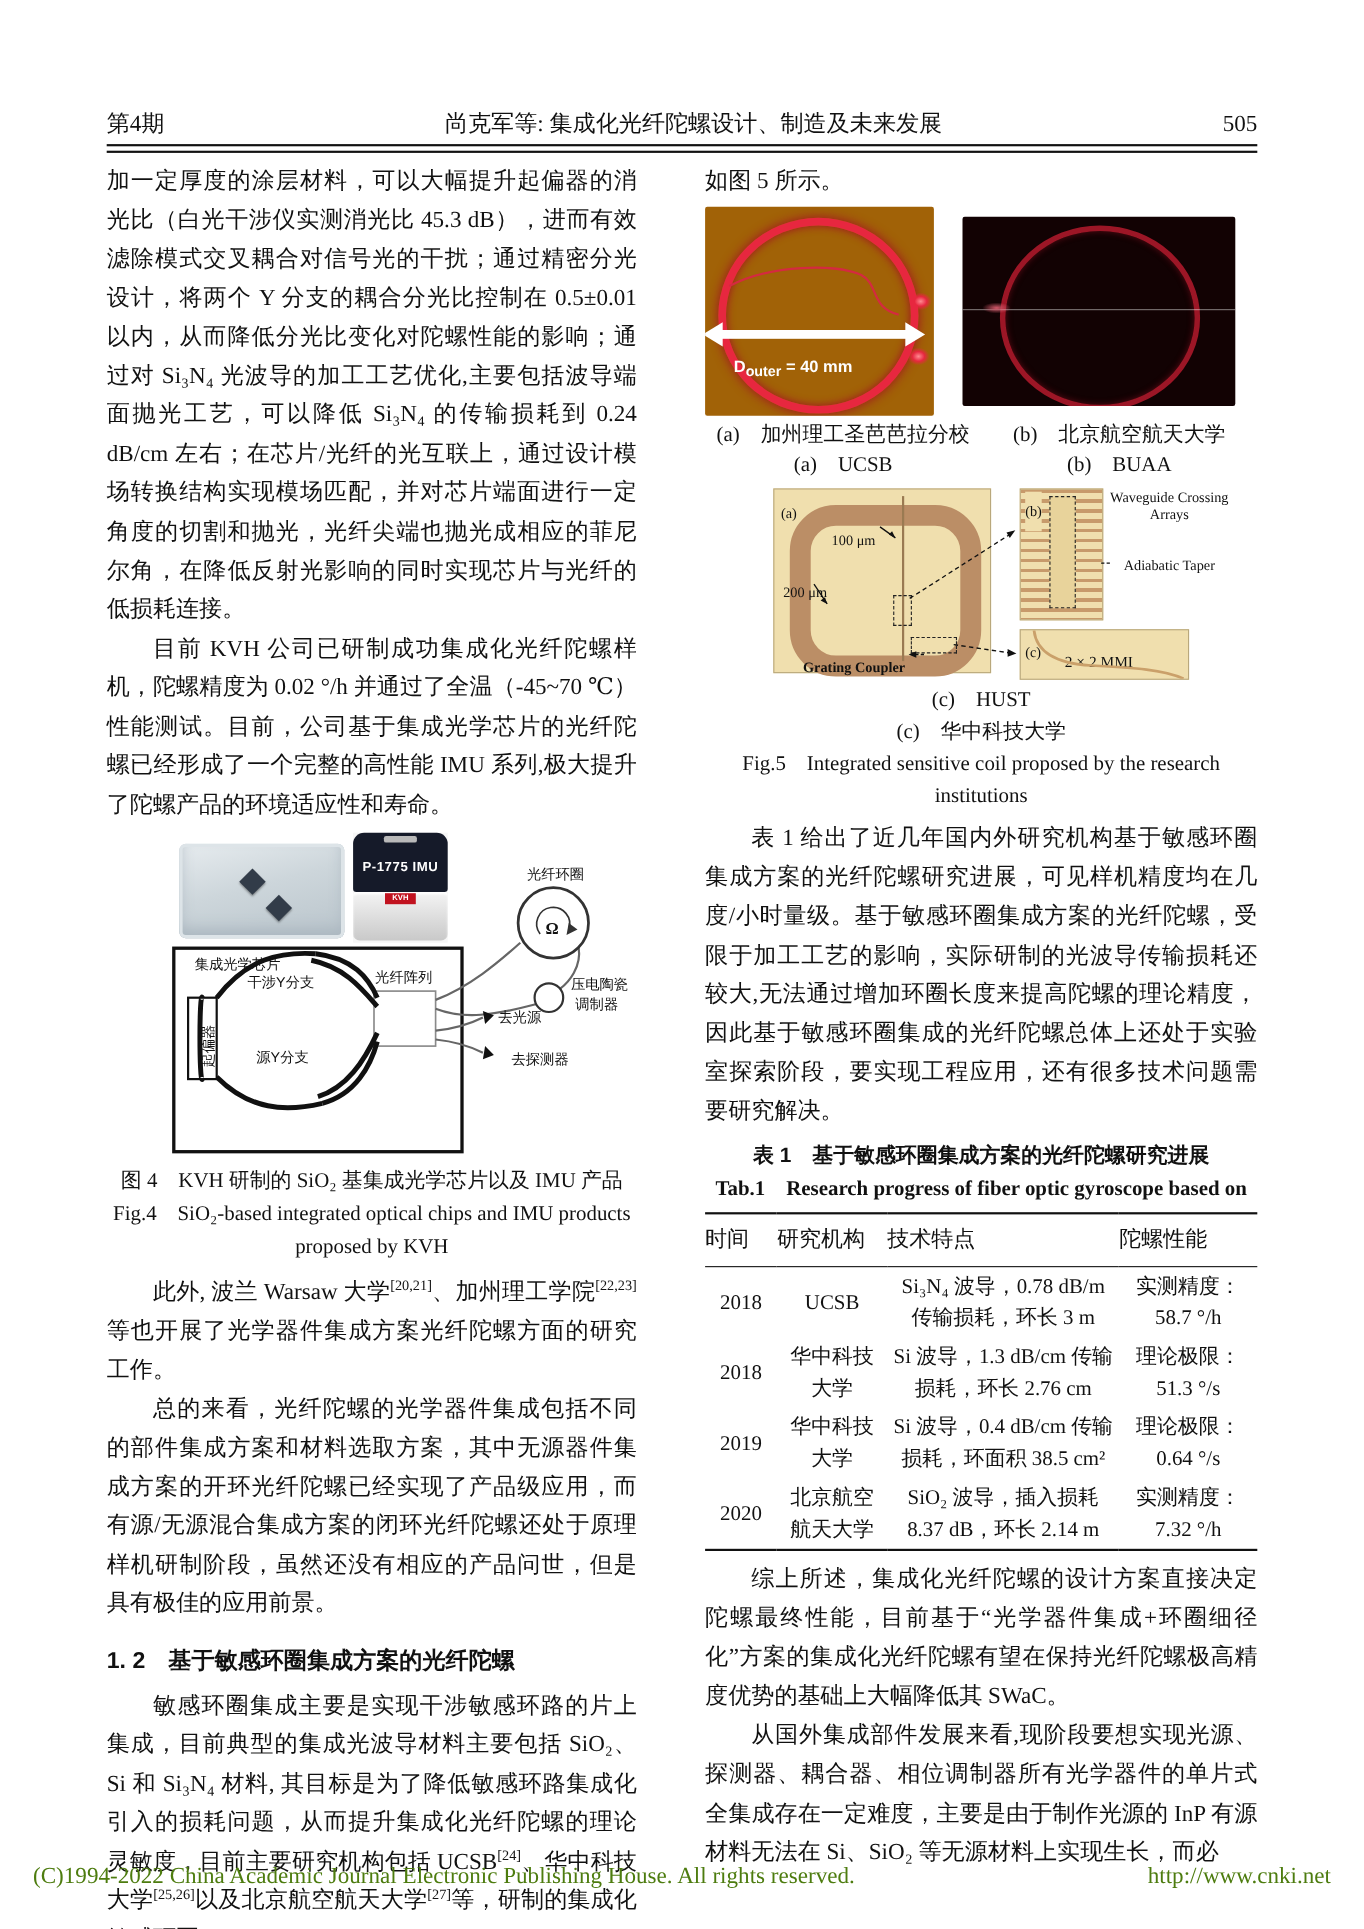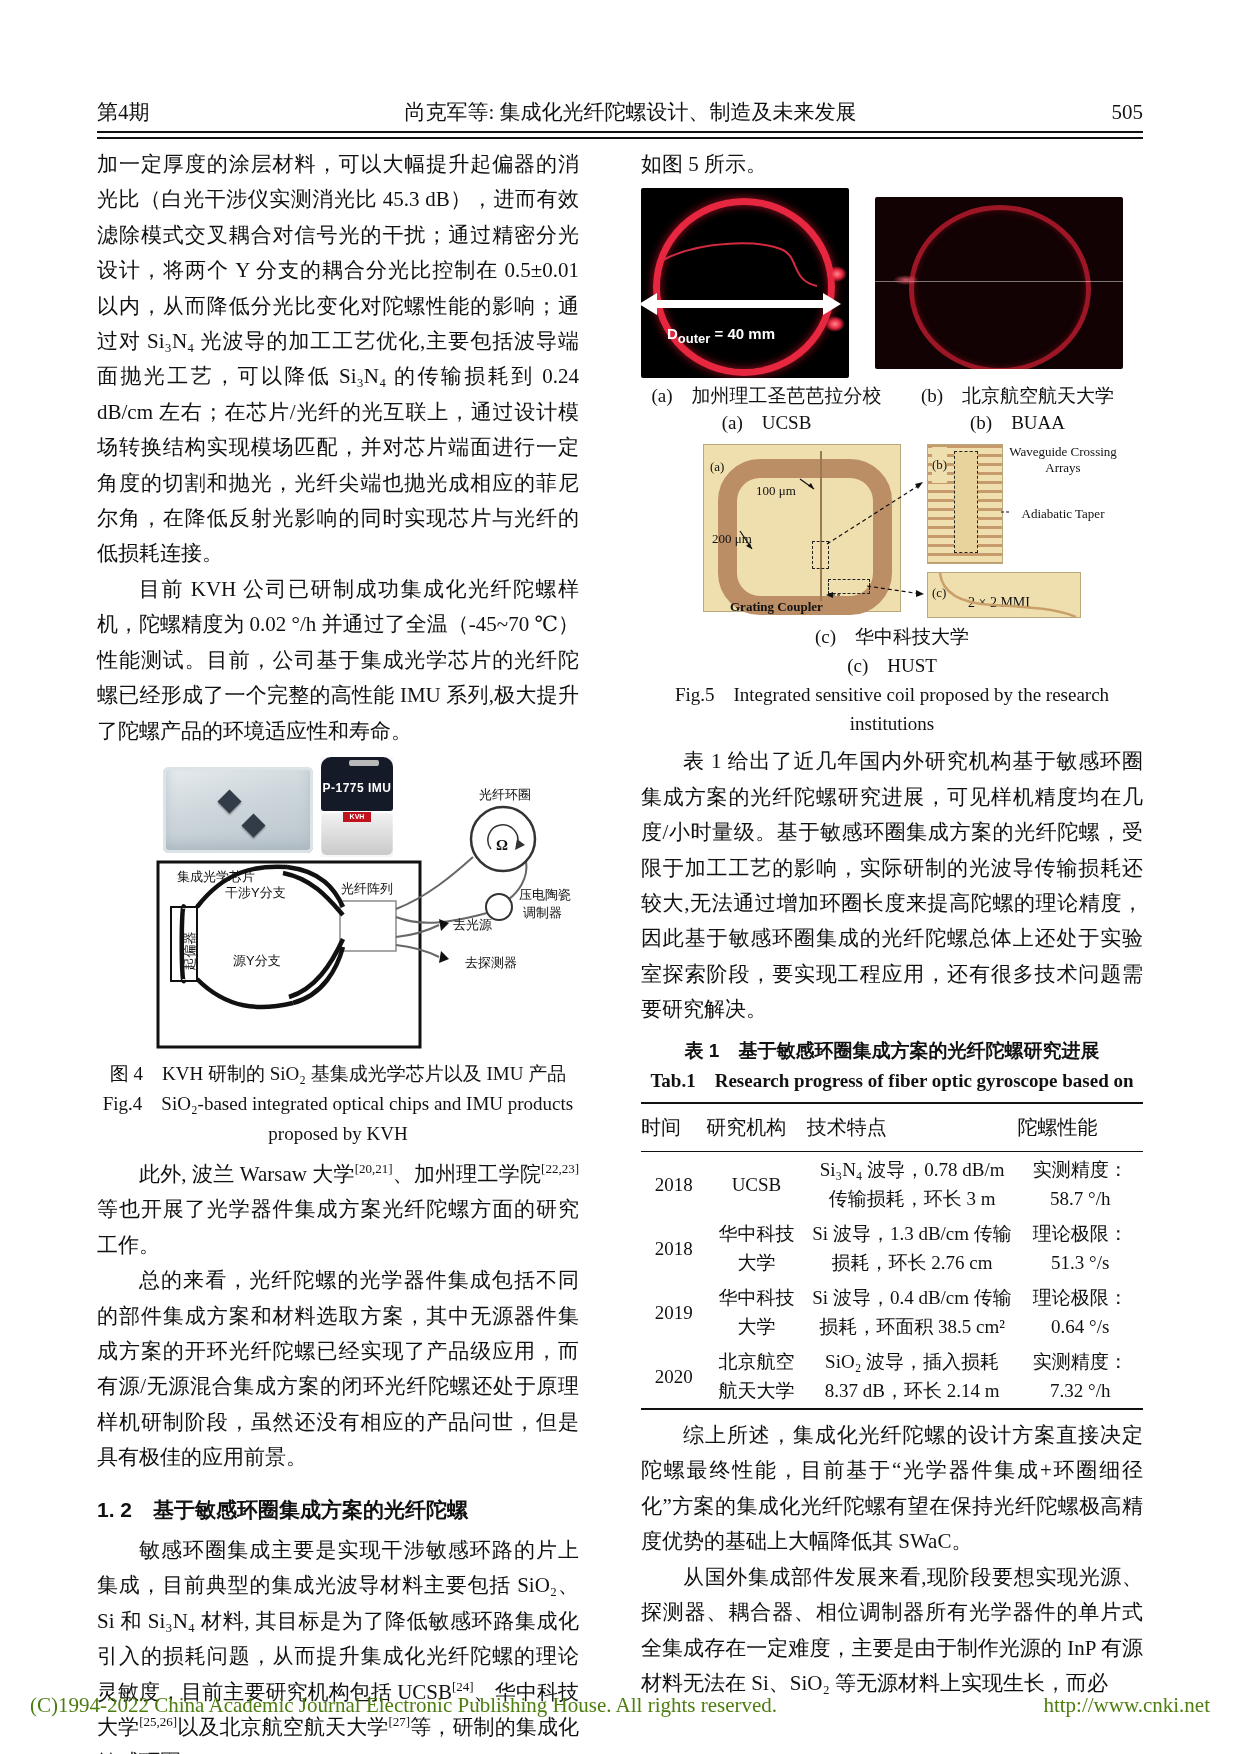--- a/index.html
+++ b/index.html
@@ -24,38 +24,38 @@
   
   .figcap{font-size:19px;line-height:30px;text-align:center;text-indent:0;}
   .figcap .zh{font-family:"Liberation Serif","DejaVu Serif",serif;}
   
   .fig4-canvas{position:relative;width:482px;height:302px;margin-top:8px;}
   .chip-photo{position:absolute;left:66px;top:10px;width:150px;height:86px;border-radius:6px;
               background:linear-gradient(165deg,#e7ecef 0%,#cdd6db 45%,#b9c4cb 100%);
               box-shadow:inset 0 0 0 3px #dde4e8, inset 0 -8px 14px #aab6bf;}
   .chip-die{position:absolute;width:17px;height:17px;background:#323c49;transform:rotate(45deg);
             box-shadow:1px 1px 2px rgba(0,0,0,.4);}
-  .imu-photo{position:absolute;left:224px;top:0px;width:72px;height:100px;background:#f6f6f6;}
+  .imu-photo{position:absolute;left:224px;top:0px;width:86px;height:100px;background:#f6f6f6;}
   .imu-top{position:relative;height:54px;background:#151a29;border-radius:10px 10px 3px 3px;
            color:#fff;text-align:center;}
   .imu-conn{position:absolute;left:28px;top:3px;width:30px;height:6px;background:#b9b9b9;border-radius:2px;}
   .imu-name{padding-top:14px;font-family:"Liberation Sans","DejaVu Sans",sans-serif;
             font-weight:bold;font-size:12px;letter-spacing:.5px;}
   .imu-badge{margin:6px auto 0 auto;width:28px;height:10px;background:#c1121f;color:#fff;
              font-family:"Liberation Sans","DejaVu Sans",sans-serif;font-size:7px;line-height:10px;
              text-align:center;font-weight:bold;}
   .imu-bottom{height:44px;background:linear-gradient(180deg,#f4f4f4,#c9c9c9);
               border-radius:3px 3px 6px 6px;box-shadow:inset 0 2px 2px #fff;}
   .d-label{position:absolute;font-family:"Liberation Sans","DejaVu Sans",sans-serif;
            font-size:13px;line-height:15px;color:#111;white-space:nowrap;}
   .rot90{transform:rotate(-90deg);transform-origin:center;}
   .omega{position:absolute;left:399px;top:71px;font-size:15px;font-weight:bold;}
   
   .fig5-photos{display:flex;gap:26px;margin-top:6px;}
-  .photo-a{position:relative;width:208px;height:190px;background:#000000;border-radius:2px;overflow:hidden;}
+  .photo-a{position:relative;width:208px;height:190px;background:#a16207;border-radius:2px;overflow:hidden;}
   .ringA{position:absolute;left:12px;top:10px;width:168px;height:164px;border-radius:50%;
          border:7px solid #e7273f;box-shadow:0 0 10px #a00f22, inset 0 0 8px #a00f22;}
   .glow{position:absolute;width:20px;height:16px;border-radius:50%;
         background:radial-gradient(closest-side,#ff8a90,#e7273f 55%,rgba(160,10,30,0));}
   .arrowA{position:absolute;left:14px;top:112px;width:170px;height:8px;background:#fff;}
   .arrowA:before,.arrowA:after{content:"";position:absolute;top:-7px;border-top:11px solid transparent;
         border-bottom:11px solid transparent;}
   .arrowA:before{left:-16px;border-right:18px solid #fff;}
   .arrowA:after{right:-16px;border-left:18px solid #fff;}
   .lblA{position:absolute;left:26px;top:128px;color:#fff;font-weight:bold;
@@ -249,22 +249,22 @@
       <svg width="420" height="172" style="position:absolute;left:0;top:0;pointer-events:none;">
         <path d="M124,100 L218,40" stroke="#111" stroke-width="1.2" stroke-dasharray="4,3" fill="none"></path>
         <polygon points="220,38 212,40 215,45" fill="#111"></polygon>
         <path d="M164,142 L218,150" stroke="#111" stroke-width="1.2" stroke-dasharray="4,3" fill="none"></path>
         <polygon points="221,150 213,146 213,153" fill="#111"></polygon>
         <path d="M298,68 L306,68" stroke="#111" stroke-width="1.2" stroke-dasharray="3,2"></path>
       </svg>
     </div>
 
     <div class="figcap" style="margin-top:6px;line-height:29px;">
+      <div>(c)　HUST</div>
       <div>(c)　华中科技大学</div>
-      <div>(c)　HUST</div>
       <div>Fig.5　Integrated sensitive coil proposed by the research</div>
       <div>institutions</div>
     </div>
 
     <p class="par" style="margin-top:6px;">表 1 给出了近几年国内外研究机构基于敏感环圈集成方案的光纤陀螺研究进展，可见样机精度均在几度/小时量级。基于敏感环圈集成方案的光纤陀螺，受限于加工工艺的影响，实际研制的光波导传输损耗还较大,无法通过增加环圈长度来提高陀螺的理论精度，因此基于敏感环圈集成的光纤陀螺总体上还处于实验室探索阶段，要实现工程应用，还有很多技术问题需要研究解决。</p>
 
     <div class="tbl-title-zh">表 1　基于敏感环圈集成方案的光纤陀螺研究进展</div>
     <div class="tbl-title-en">Tab.1　Research progress of fiber optic gyroscope based on</div>
 
     <table class="tbl">

